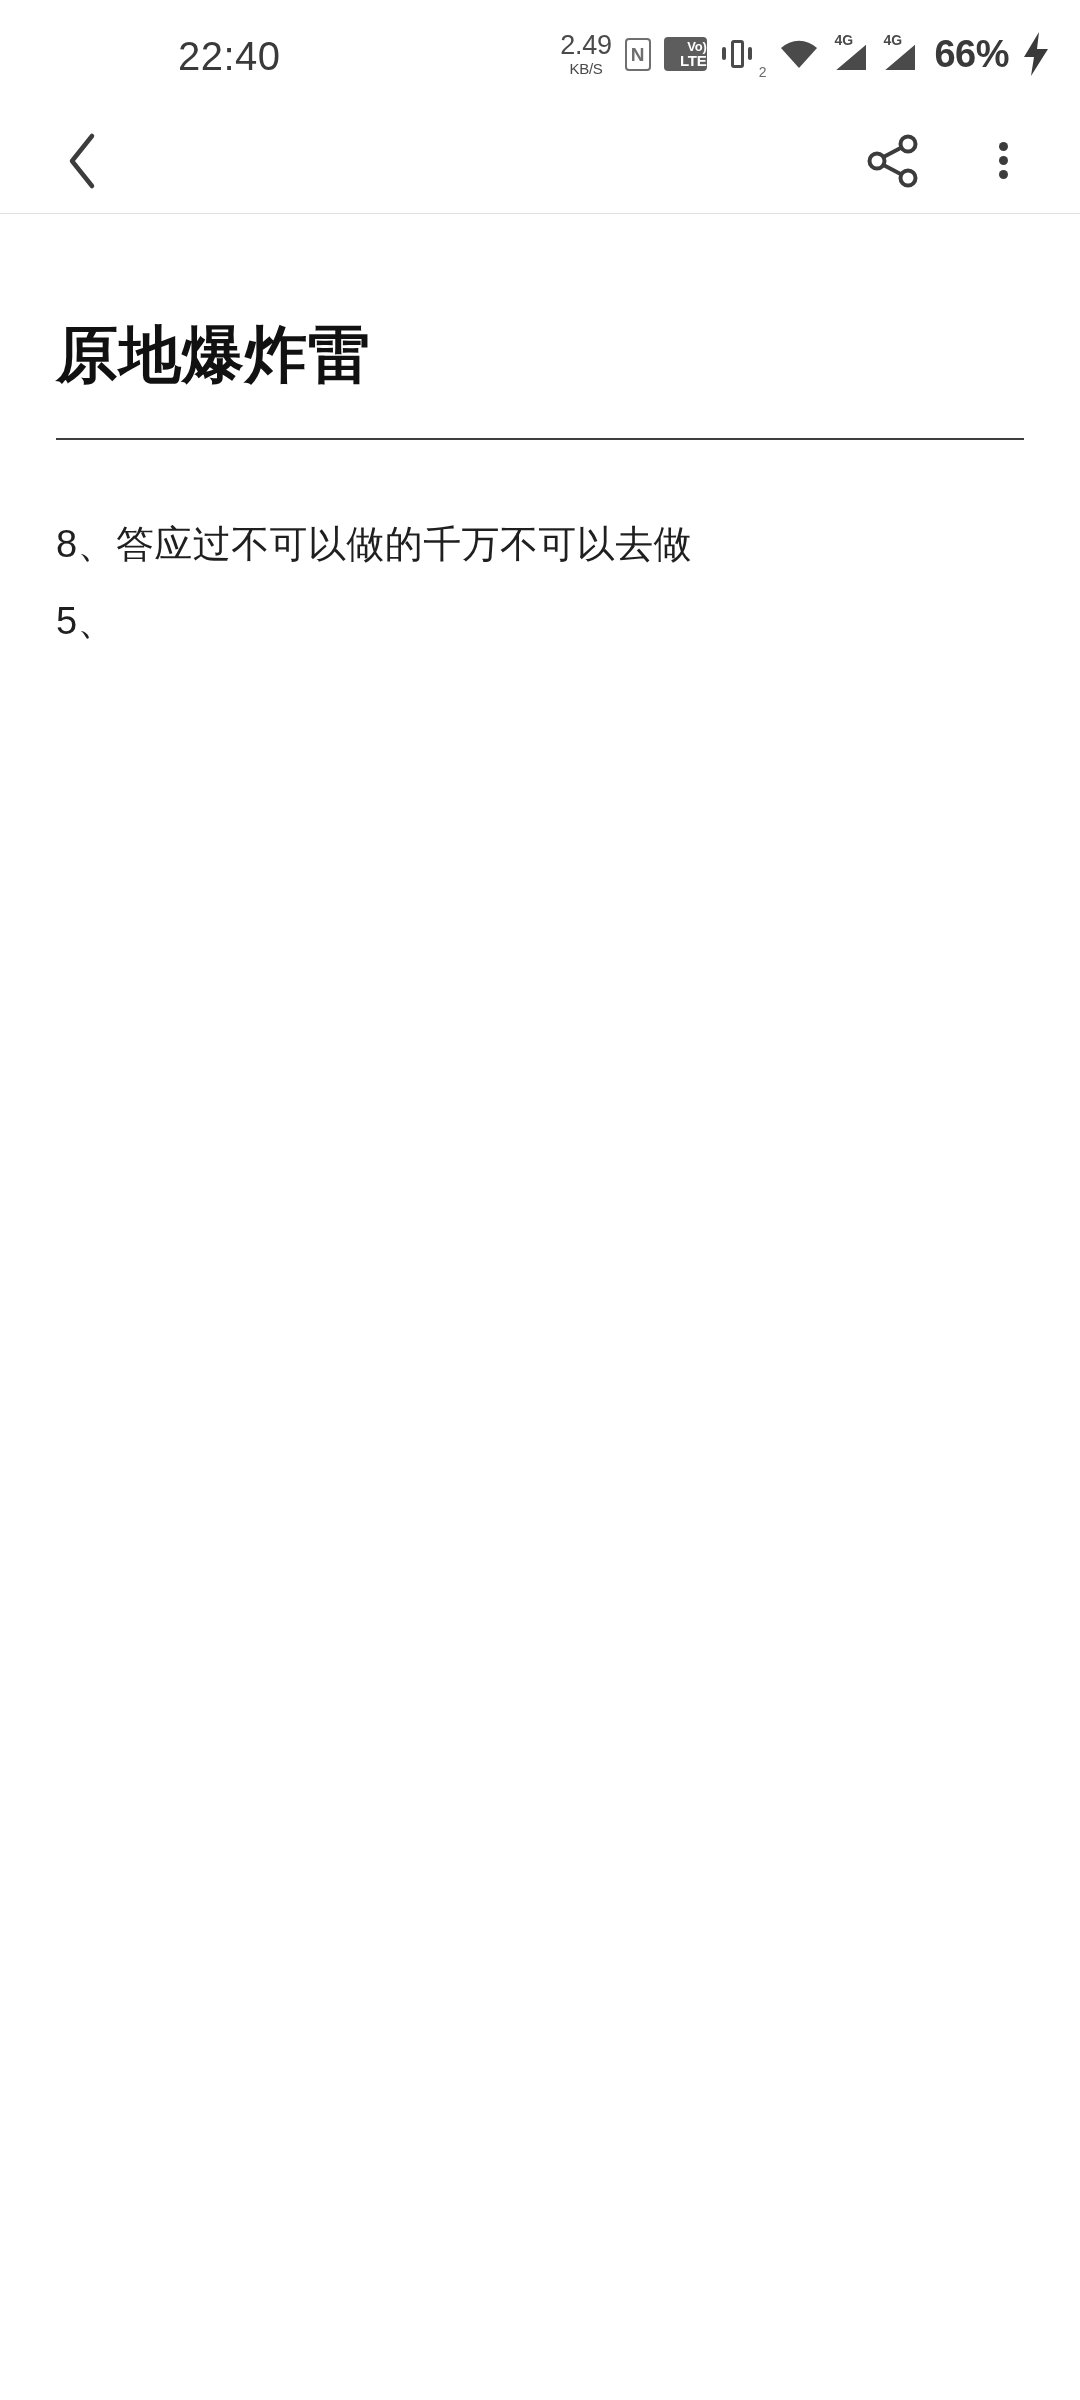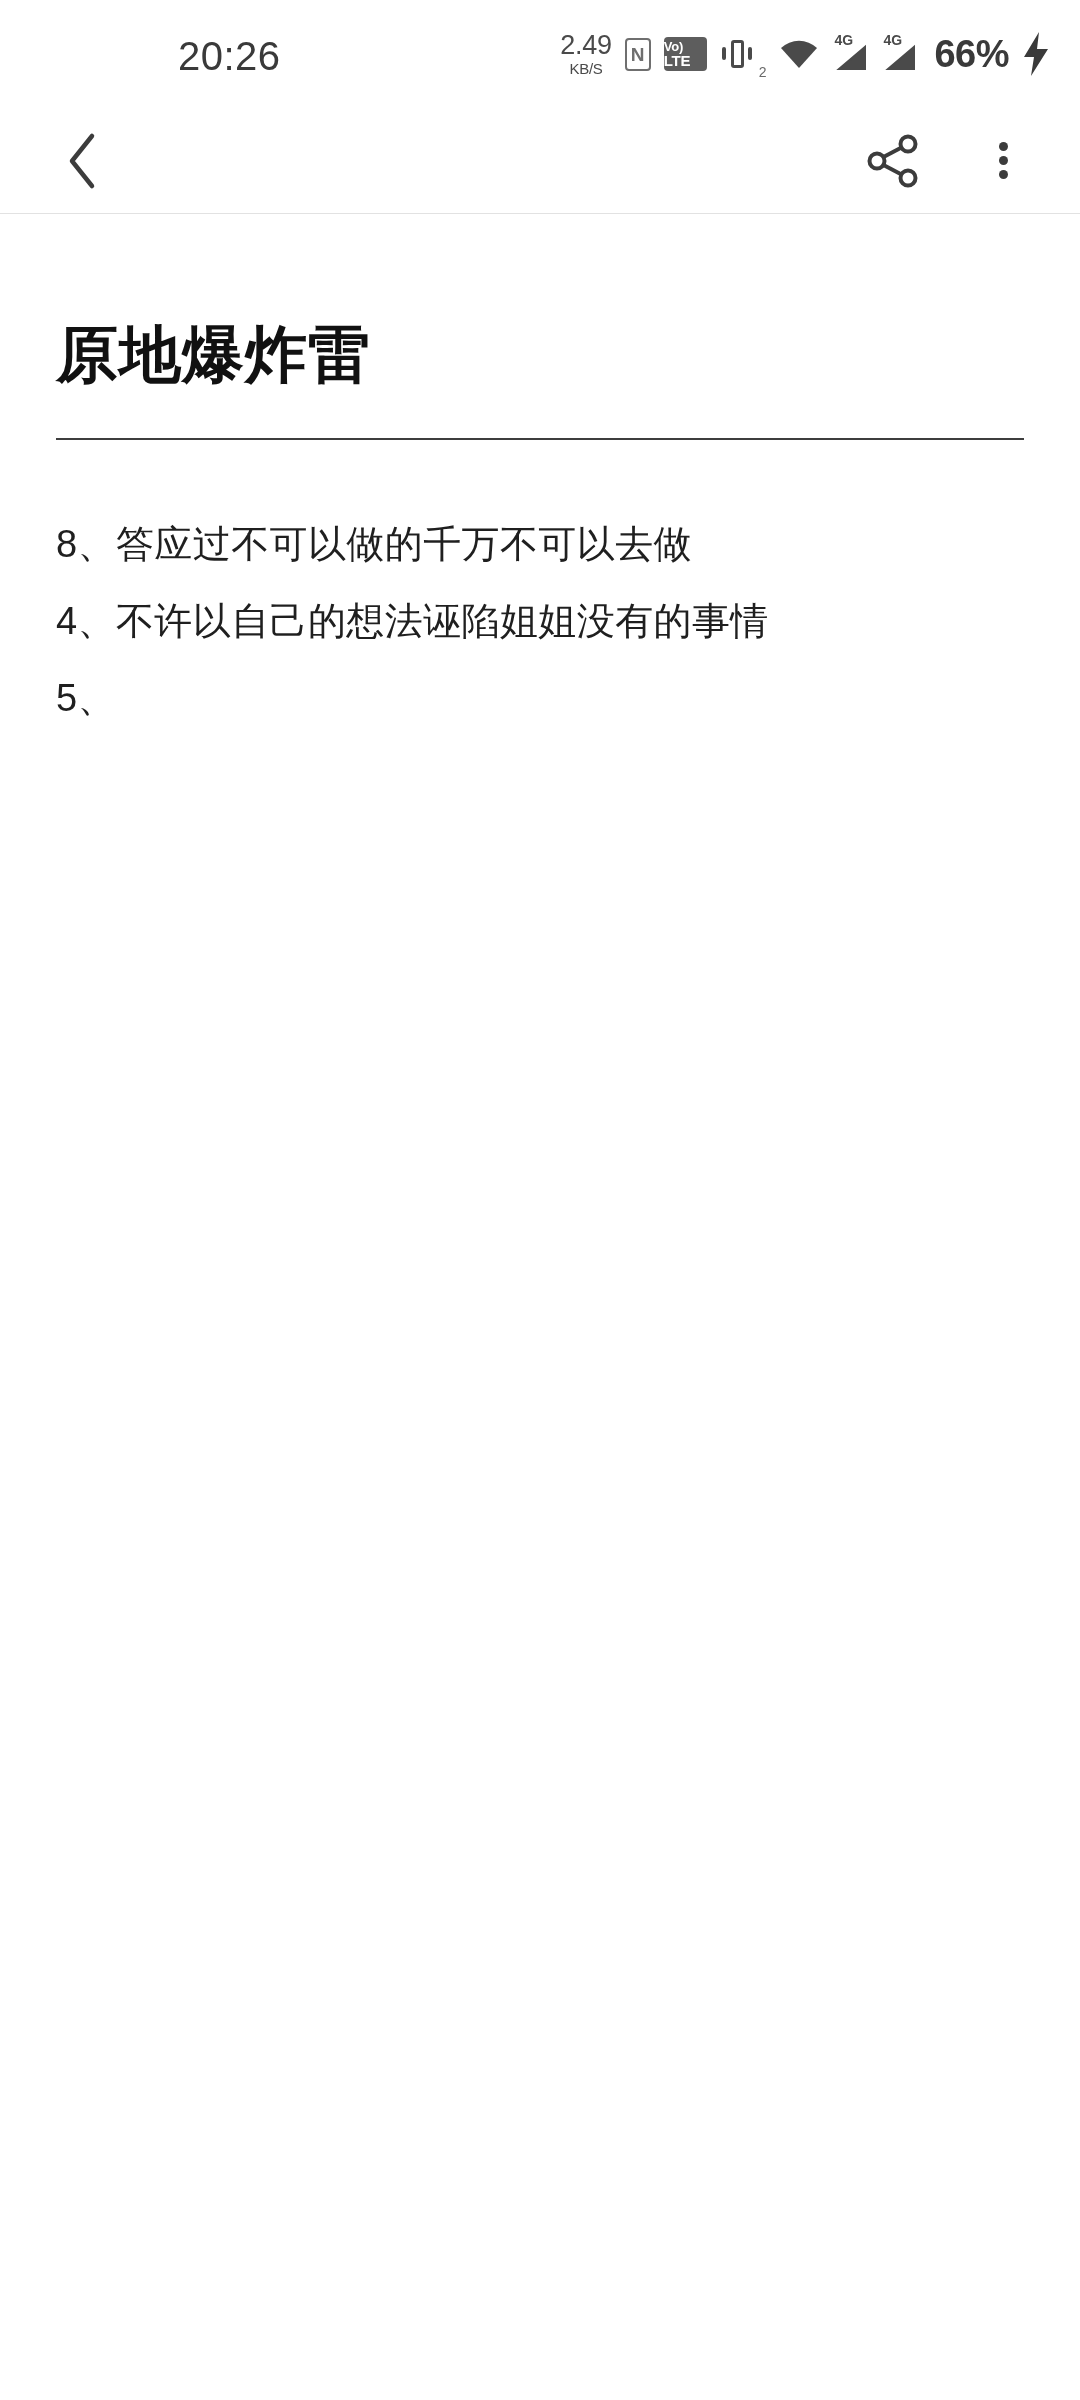--- a/index.html
+++ b/index.html
@@ -65,21 +65,21 @@
     line-height: 1;
   }
 
   .volte-icon {
     width: 43px; height: 34px;
     background: #5d5d5d;
     border-radius: 4px;
     color: #fff;
     display: flex;
     flex-direction: column;
-    align-items: flex-start;
+    align-items: flex-end;
     justify-content: center;
     line-height: 1;
     padding: 2px 0;
   }
   .volte-icon .t { font-size: 13px; font-weight: bold; letter-spacing: -0.2px; }
   .volte-icon .b { font-size: 15px; font-weight: bold; letter-spacing: -0.2px; }
 
   .vibrate-icon {
     width: 34px; height: 36px;
     position: relative;
@@ -182,21 +182,21 @@
     letter-spacing: 0.4px;
     white-space: pre;
   }
 </style>
 </head>
 <body>
 
 <div id="screen">
 
   <div class="status-bar">
-    <div class="status-clock">20:26</div>
+    <div class="status-clock">22:40</div>
 
     <div class="status-right">
 
       <div class="net-speed">
         <span class="val">2.49</span>
         <span class="unit">KB/S</span>
       </div>
 
       <div class="nfc-icon">
         <span>N</span>
@@ -273,18 +273,17 @@
       </div>
     </div>
   </div>
 
   <div class="content">
     <div class="note-title">原地爆炸雷</div>
     <div class="title-rule"></div>
 
     <div class="note-body">
       <div class="note-line">8、答应过不可以做的千万不可以去做</div>
-      <div class="note-line">4、不许以自己的想法诬陷姐姐没有的事情</div>
       <div class="note-line">5、</div>
     </div>
   </div>
 
 </div>
 
 </body></html>

